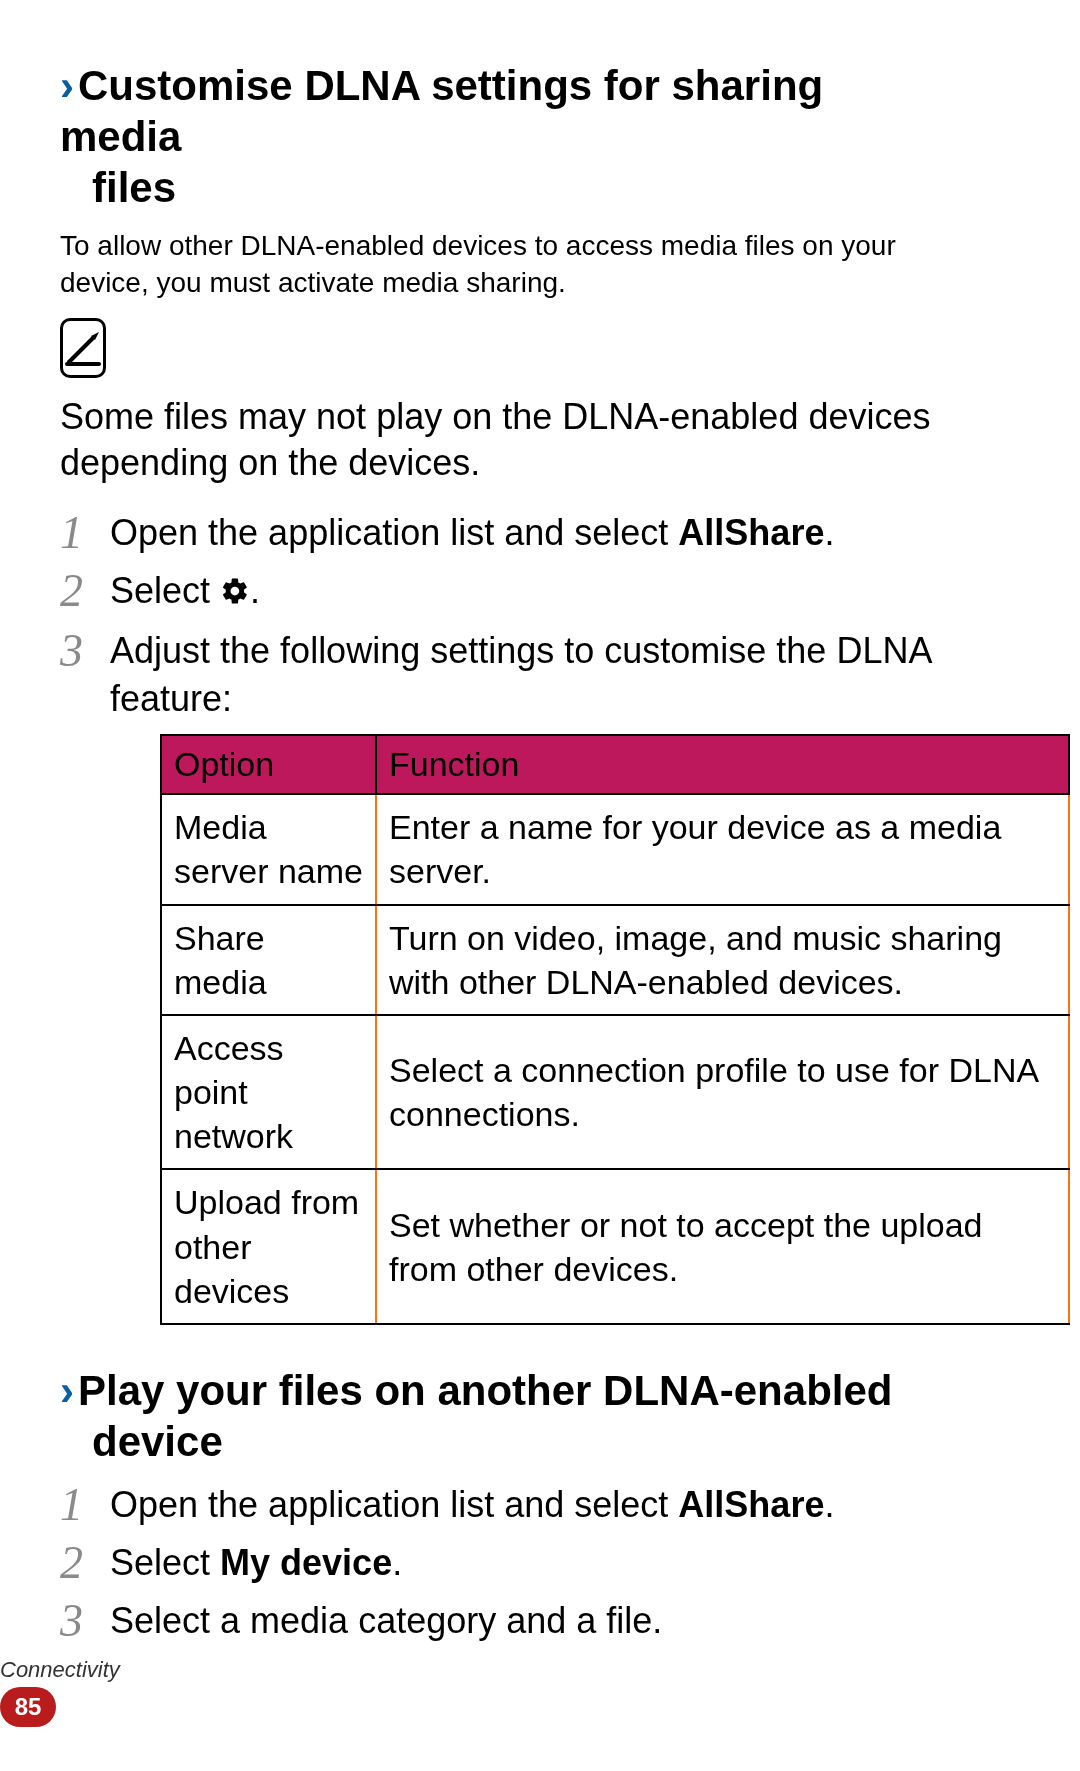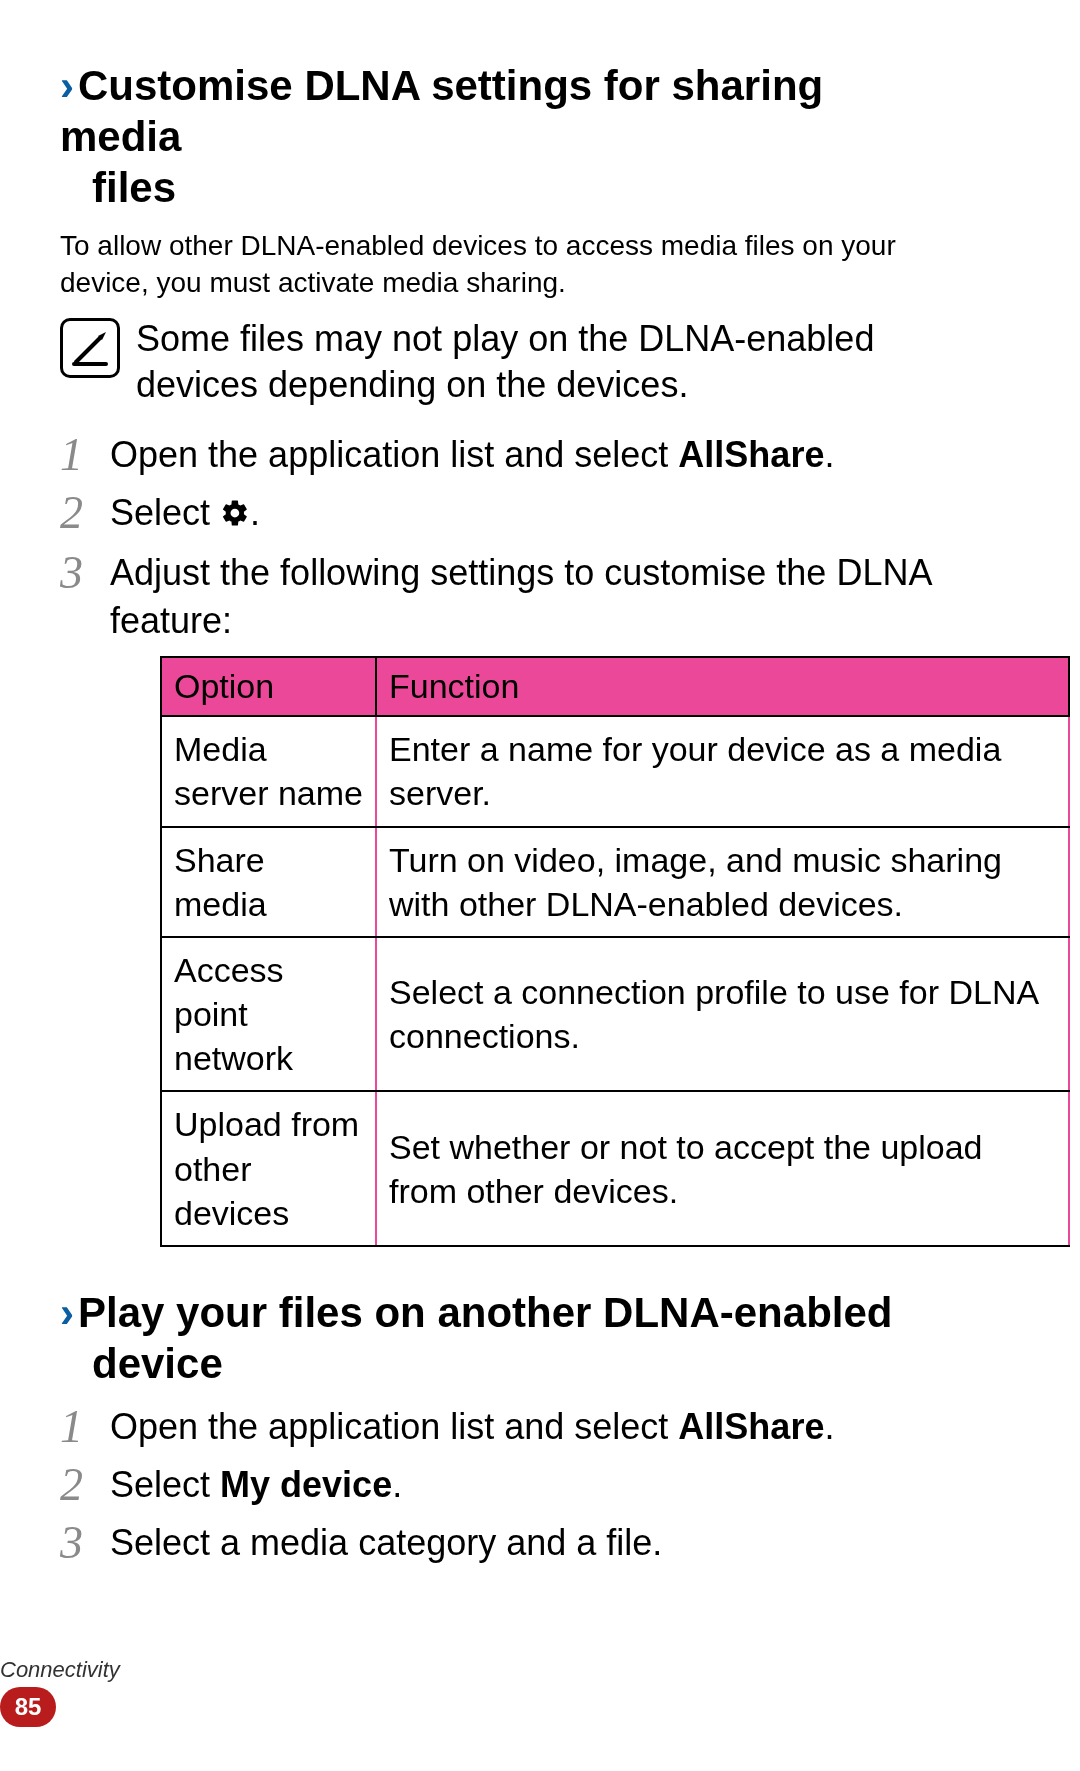--- a/index.html
+++ b/index.html
@@ -5,40 +5,40 @@
   * { box-sizing: border-box; margin: 0; padding: 0; }
   html, body { width: 1080px; height: 1771px; background: #fff; font-family: "Segoe UI", "Helvetica Neue", Arial, sans-serif; color: #000; }
   .page { width: 1004px; height: 1771px; padding: 60px 60px 30px 60px; position: relative; }
 
   .section-heading { font-weight: 700; font-size: 42px; line-height: 1.22; margin-bottom: 14px; }
   .section-heading .chev { color: #0a5fa3; font-size: 42px; margin-right: 4px; }
   .section-heading .indent-line { display: block; padding-left: 32px; }
 
   .para { font-size: 28px; line-height: 1.32; margin-bottom: 14px; }
 
-  .note-row { display: flex; align-items: flex-start; gap: 16px; margin: 10px 0 22px 0; }
+  .note-row { display: flex; align-items: flex-start; gap: 16px; margin: 10px 0 22px 0; flex-direction: column; }
   .note-icon { flex: 0 0 60px; height: 60px; border: 3px solid #000; border-radius: 10px; display: flex; align-items: center; justify-content: center; margin-top: 2px; }
   .note-text { font-size: 36px; line-height: 1.3; flex: 1; }
 
   ol.steps { list-style: none; counter-reset: stepnum; }
   ol.steps > li { counter-increment: stepnum; position: relative; padding-left: 50px; font-size: 36px; line-height: 1.32; margin-bottom: 10px; }
   ol.steps > li::before {
     content: counter(stepnum);
     position: absolute; left: 0; top: -6px;
     font-family: Georgia, "Times New Roman", serif;
     font-style: italic; font-size: 46px; color: #8a8a8a; font-weight: 400;
     width: 40px; text-align: left;
   }
   .bold { font-weight: 700; }
 
   .settings-gear { display: inline-block; vertical-align: -3px; }
 
   table.opts { width: 910px; border-collapse: collapse; margin: 12px 0 0 50px; font-size: 34px; }
-  table.opts th { background: #ec4899; font-weight: 400; text-align: left; padding: 6px 12px; border: 2px solid #000; }
-  table.opts td { padding: 10px 12px; border-left: 2px solid #000; border-right: 2px solid #ec4899; border-bottom: 2px solid #000; line-height: 1.3; vertical-align: middle; margin-left: 8px; }
+  table.opts th { background: #be185d; font-weight: 400; text-align: left; padding: 6px 12px; border: 2px solid #000; }
+  table.opts td { padding: 10px 12px; border-left: 2px solid #000; border-right: 2px solid #f97316; border-bottom: 2px solid #000; line-height: 1.3; vertical-align: middle; margin-left: 8px; }
   table.opts td.optcol { vertical-align: middle; }
 
   .section2 { margin-top: 40px; }
 
   .footer { position: absolute; bottom: 44px; left: 0; width: 100%; text-align: left; }
   .footer-label { font-style: italic; font-size: 22px; color: #333; display: block; margin-bottom: 4px; }
   .footer-badge { display: inline-flex; align-items: center; justify-content: center; width: 56px; height: 40px; background: #b91c1c; border-radius: 20px / 20px; color: #fff; font-size: 24px; font-weight: 600; }
 </style>
 </head>
 <body>

